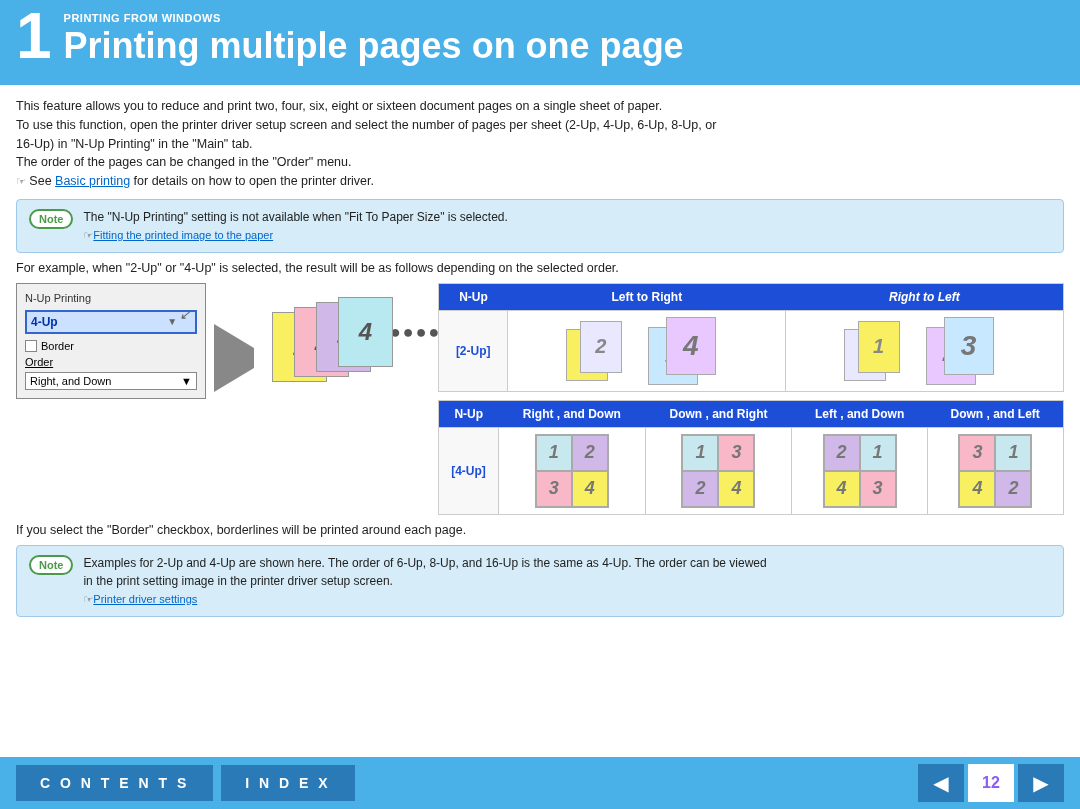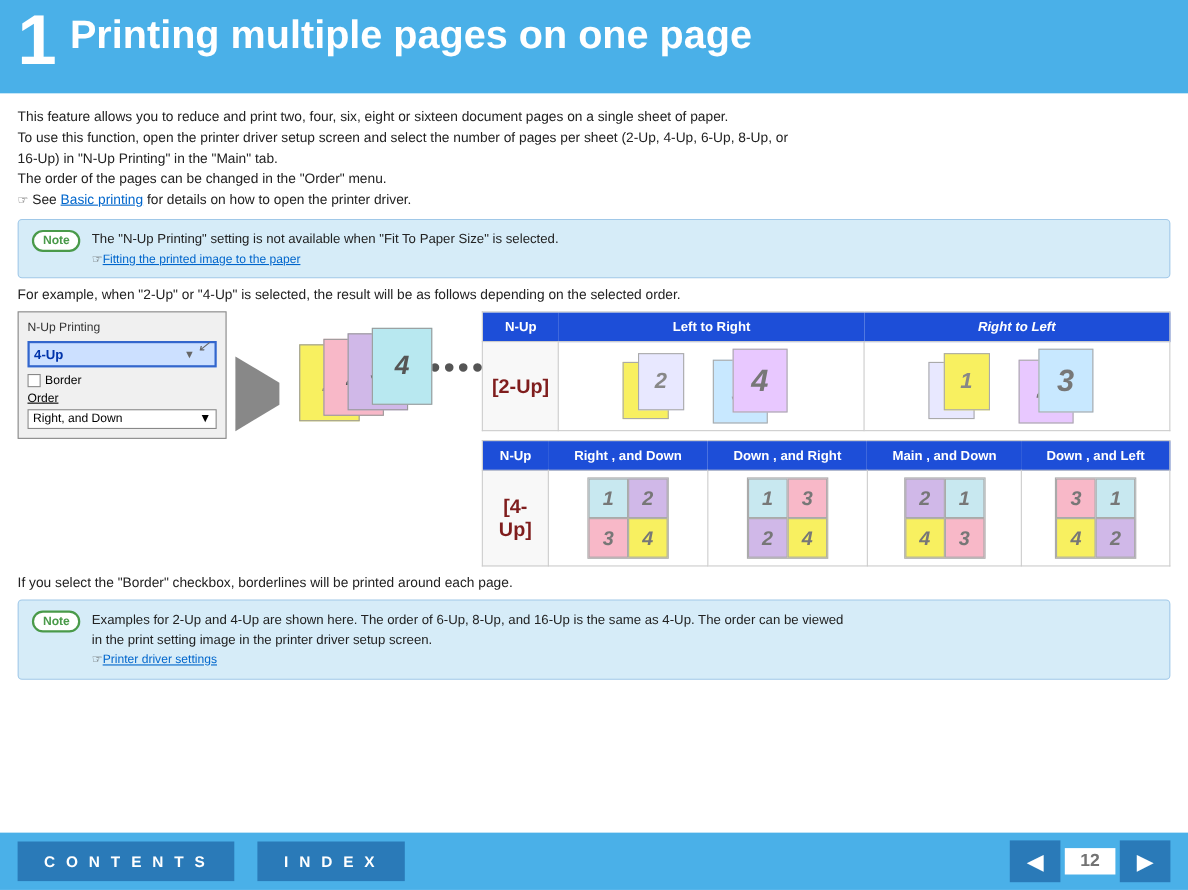--- a/index.html
+++ b/index.html
@@ -226,38 +226,38 @@
       border: 1px solid #ccc;
       padding: 6px;
       text-align: center;
       vertical-align: middle;
     }
     .th-orange {
       background: #1d4ed8;
     }
     .row-label {
       font-weight: bold;
-      font-size: 18px;
-      color: #7f1d1d;
+      font-size: 12px;
+      color: #1d4ed8;
       background: #f8f8f8;
     }
 
     
     .border-text {
       font-size: 12.5px;
       color: #222;
     }
 
     
     .footer {
       background: #4ab0e8;
       padding: 6px 16px;
       display: flex;
       align-items: center;
-      gap: 21px;
+      gap: 8px;
       height: 52px;
     }
     .footer-btn {
       background: #2a7ab8;
       color: white;
       font-weight: bold;
       font-size: 14px;
       letter-spacing: 3px;
       padding: 10px 24px;
       border: none;
@@ -280,25 +280,25 @@
       font-size: 20px;
       width: 46px;
       height: 38px;
       cursor: pointer;
       display: flex;
       align-items: center;
       justify-content: center;
     }
     .footer-page-num {
       background: white;
-      color: #737373;
+      color: #8b5cf6;
       font-weight: bold;
       font-size: 16px;
       width: 46px;
-      height: 24px;
+      height: 38px;
       display: flex;
       align-items: center;
       justify-content: center;
     }
 
     
     .color-yellow { background: #f8f060; }
     .color-pink { background: #f8b8c8; }
     .color-purple { background: #d0b8e8; }
     .color-cyan { background: #b8e8f0; }
@@ -311,20 +311,21 @@
       font-size: 11px;
       color: #555;
     }
   </style>
 </head>
 <body>
 
 <div class="header">
   <div class="header-number">1</div>
   <div class="header-text">
+    <div class="header-subtitle">PRINTING FROM WINDOWS</div>
     <div class="header-title">Printing multiple pages on one page</div>
   </div>
 </div>
 
 <div class="main">
 
   <div class="intro-text">
     <span>This feature allows you to reduce and print two, four, six, eight or sixteen document pages on a single sheet of paper.</span><br>
     <span>To use this function, open the printer driver setup screen and select the number of pages per sheet (2-Up, 4-Up, 6-Up, 8-Up, or</span><br>
     <span>16-Up) in "N-Up Printing" in the "Main" tab.</span><br>
@@ -435,21 +436,21 @@
           </tr>
         </tbody>
       </table>
 
       <table class="nup-table">
         <thead>
           <tr>
             <th class="th-orange" style="width:60px;">N-Up</th>
             <th class="th-orange">Right , and Down</th>
             <th class="th-orange">Down , and Right</th>
-            <th class="th-orange">Main , and Down</th>
+            <th class="th-orange">Left , and Down</th>
             <th class="th-orange">Down , and Left</th>
           </tr>
         </thead>
         <tbody>
           <tr>
             <td class="row-label">[4-Up]</td>
 
             <td>
               <div style="display:inline-grid; grid-template-columns:1fr 1fr; border:1px solid #aaa; background:white;">
                 <div style="width:36px; height:36px; background:#c8e8f0; border:0.5px solid #aaa; display:flex; align-items:center; justify-content:center; font-style:italic; font-weight:bold; font-size:18px; color:#777;">1</div>

